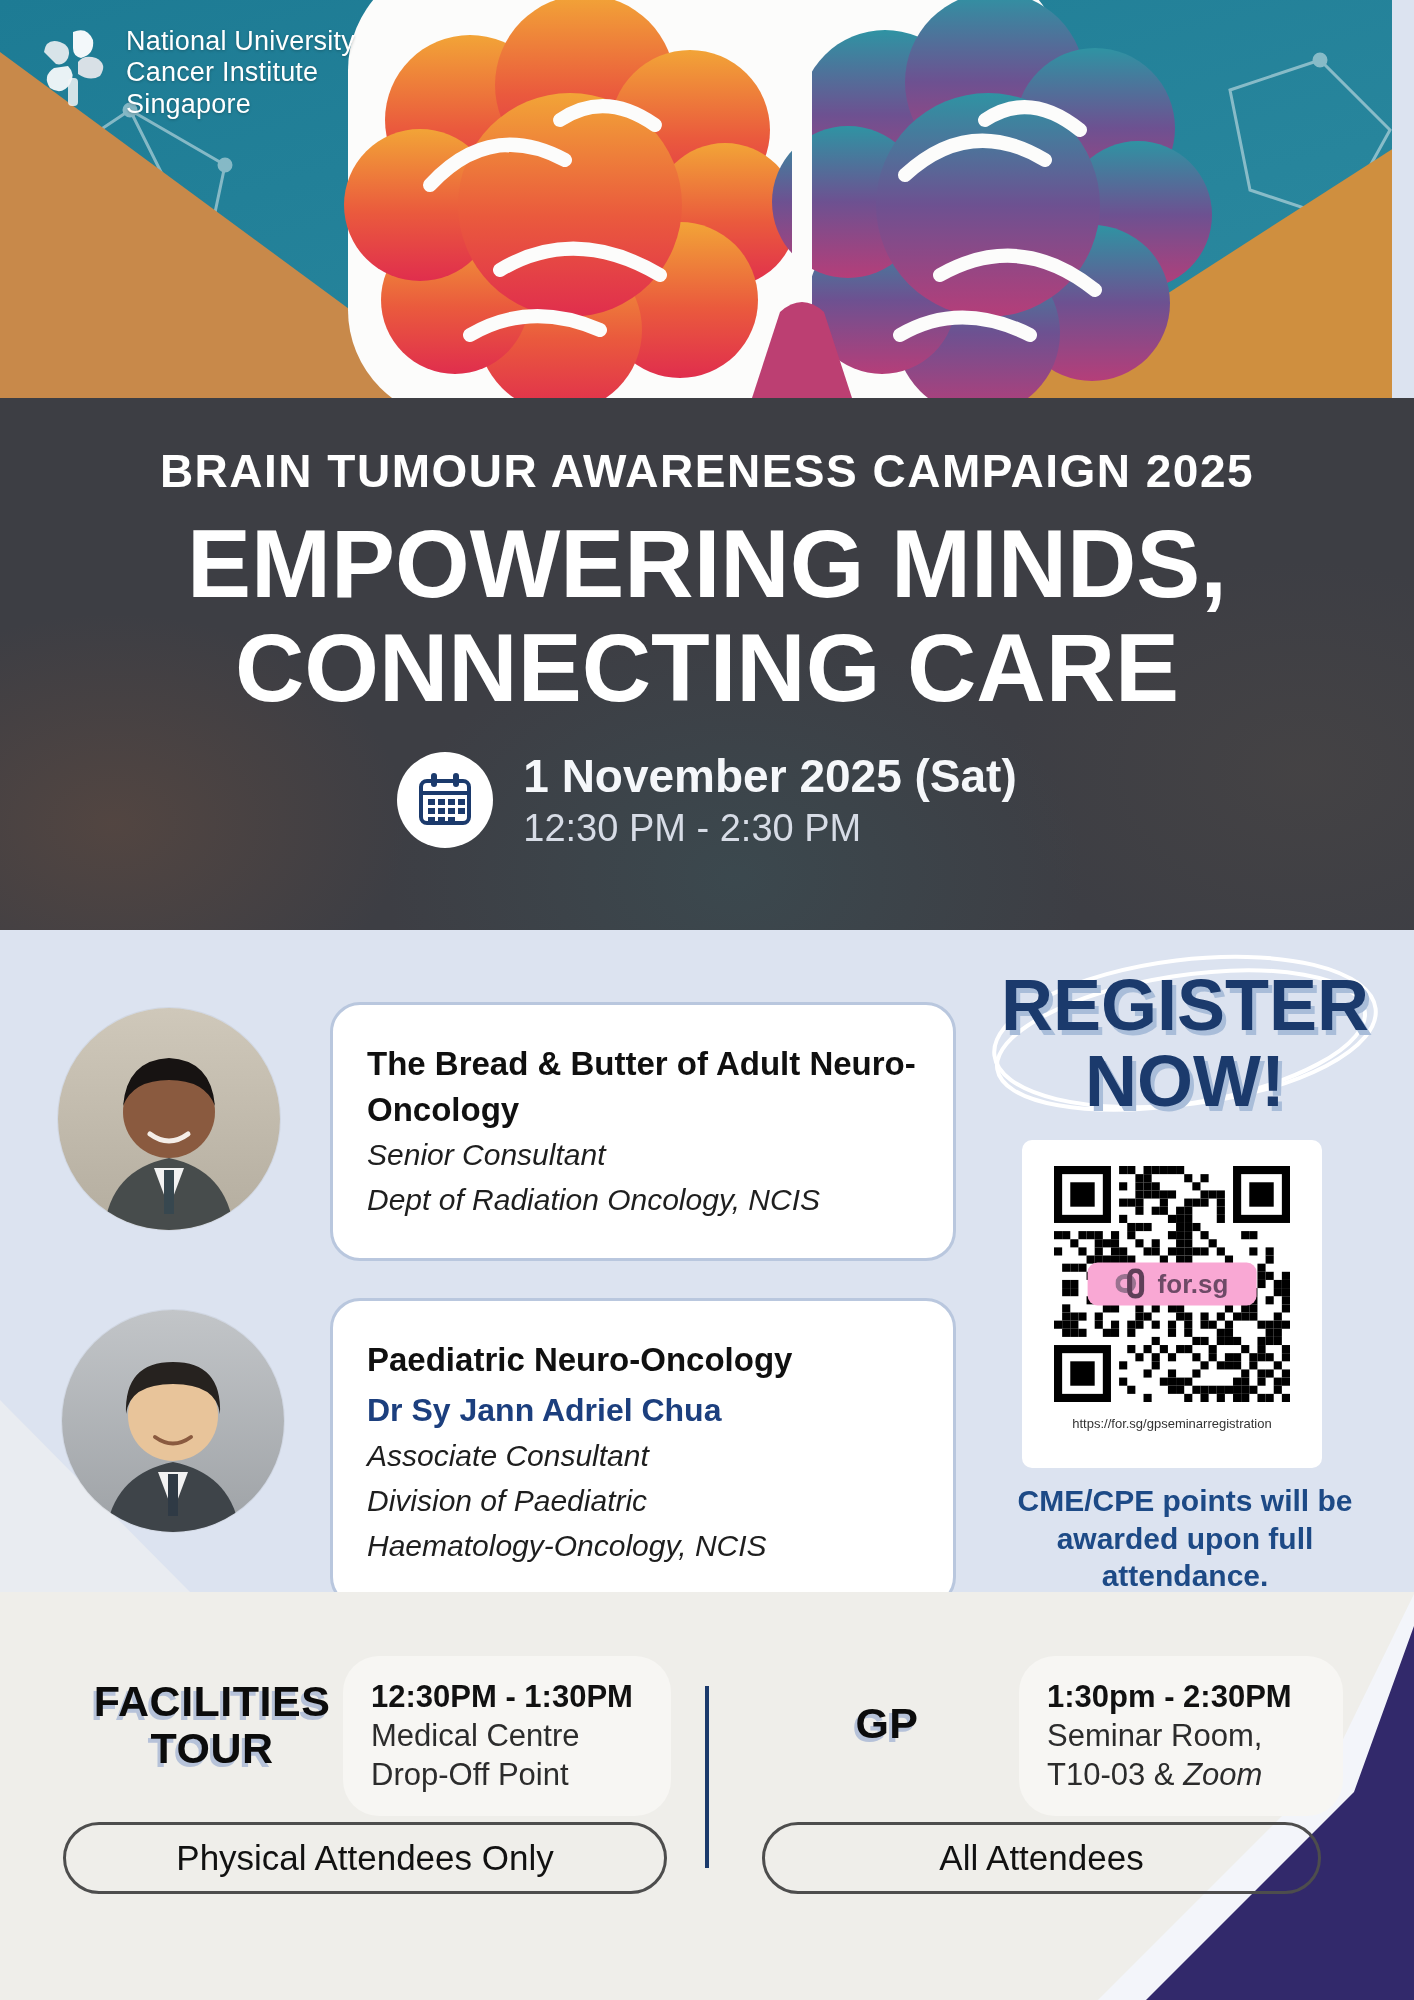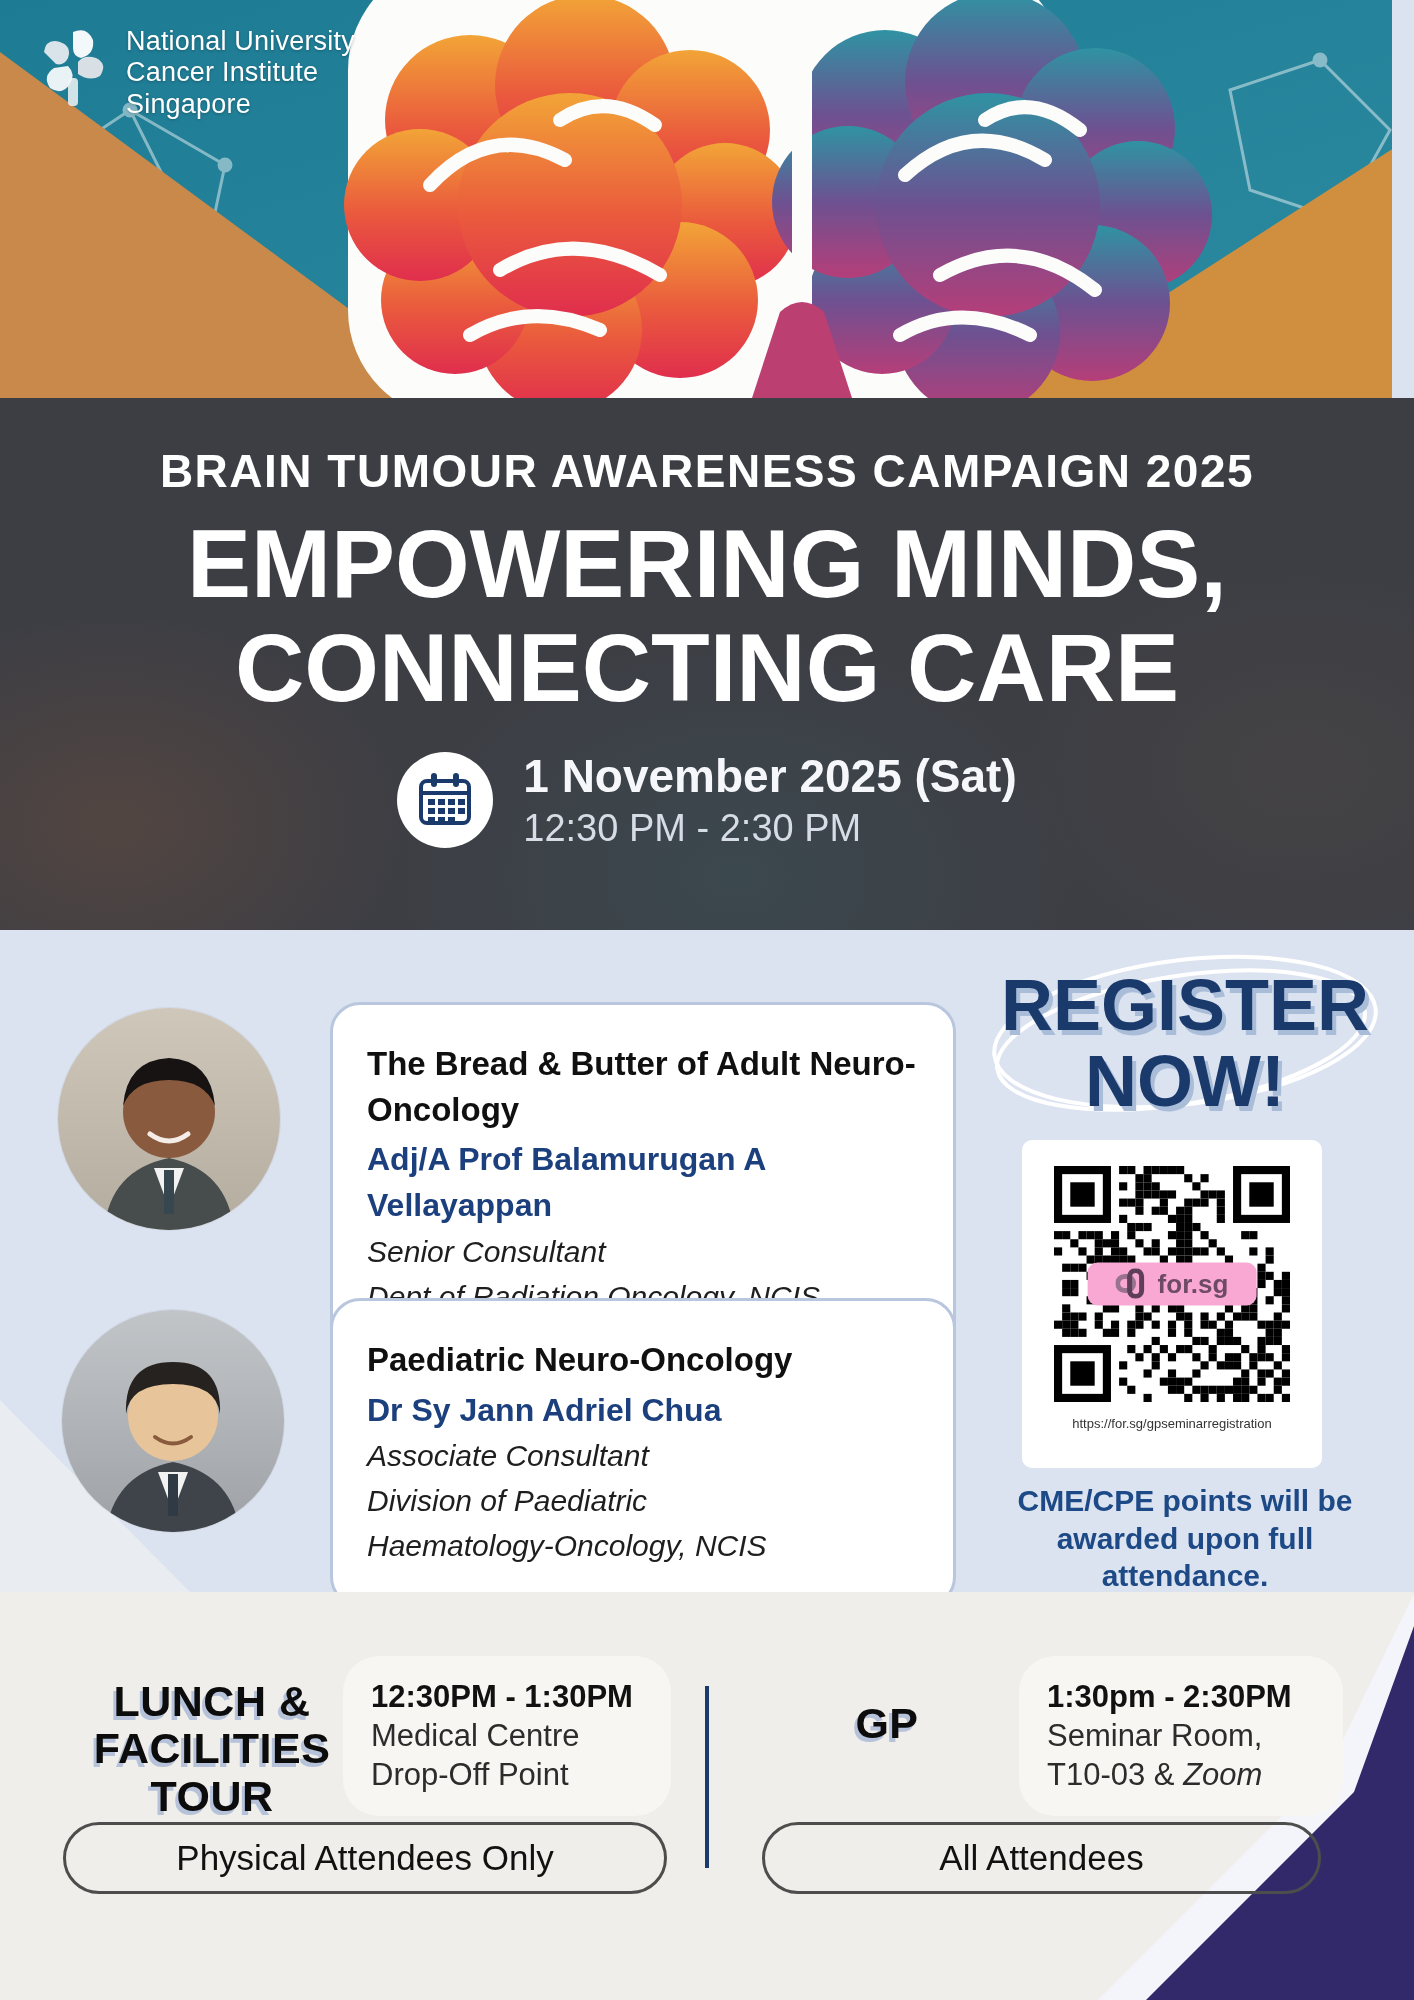--- a/index.html
+++ b/index.html
@@ -238,21 +238,20 @@
         <path d="M65,98 q4,-46 46,-48 q42,2 46,48 q-10,-26 -46,-26 q-36,0 -46,26" fill="#171312"></path>
         <path d="M92,126 q19,14 38,0" stroke="#f5eee8" stroke-width="5" fill="none" stroke-linecap="round"></path>
       </svg>
     </div>
 
     <div class="card abs" style="left:330px;top:72px;">
       <div class="topic">
         <div>The Bread &amp; Butter of Adult Neuro-</div>
         <div>Oncology</div>
       </div>
-      <div class="sp-name">Adj/A Prof Balamurugan A Vellayappan</div>
       <div class="sp-ital">Senior Consultant</div>
       <div class="sp-ital">Dept of Radiation Oncology, NCIS</div>
       <div class="sp-ital"></div>
     </div>
 
     <div class="photo abs" style="left:62px;top:380px;width:222px;height:222px;">
       <svg width="222" height="222" viewBox="0 0 222 222">
         <defs>
             <linearGradient id="bg2" x1="0" y1="0" x2="0" y2="1">
           <stop offset="0" stop-color="#c2c5c8"></stop>
@@ -625,21 +624,20 @@
   </div>
 
   <div class="schedule">
 
     <svg class="abs" style="left:0;top:0;" width="1414" height="408">
       <polygon points="1414,2 1414,408 1098,408 1328,178" fill="#f3f5fa"></polygon>
       <polygon points="1414,34 1414,408 1146,408 1354,200" fill="#32296b"></polygon>
     </svg>
 
     <div class="abs sched-title" style="left:52px;top:86px;width:320px;">
-      <div>LUNCH &amp;</div>
       <div>FACILITIES</div>
       <div>TOUR</div>
     </div>
     <div class="sched-panel" style="left:343px;top:64px;width:272px;">
       <div class="sched-time">12:30PM - 1:30PM</div>
       <div class="sched-loc">Medical Centre</div>
       <div class="sched-loc">Drop-Off Point</div>
     </div>
     <div class="pill" style="left:63px;top:230px;width:598px;">
       <span>Physical Attendees Only</span>

